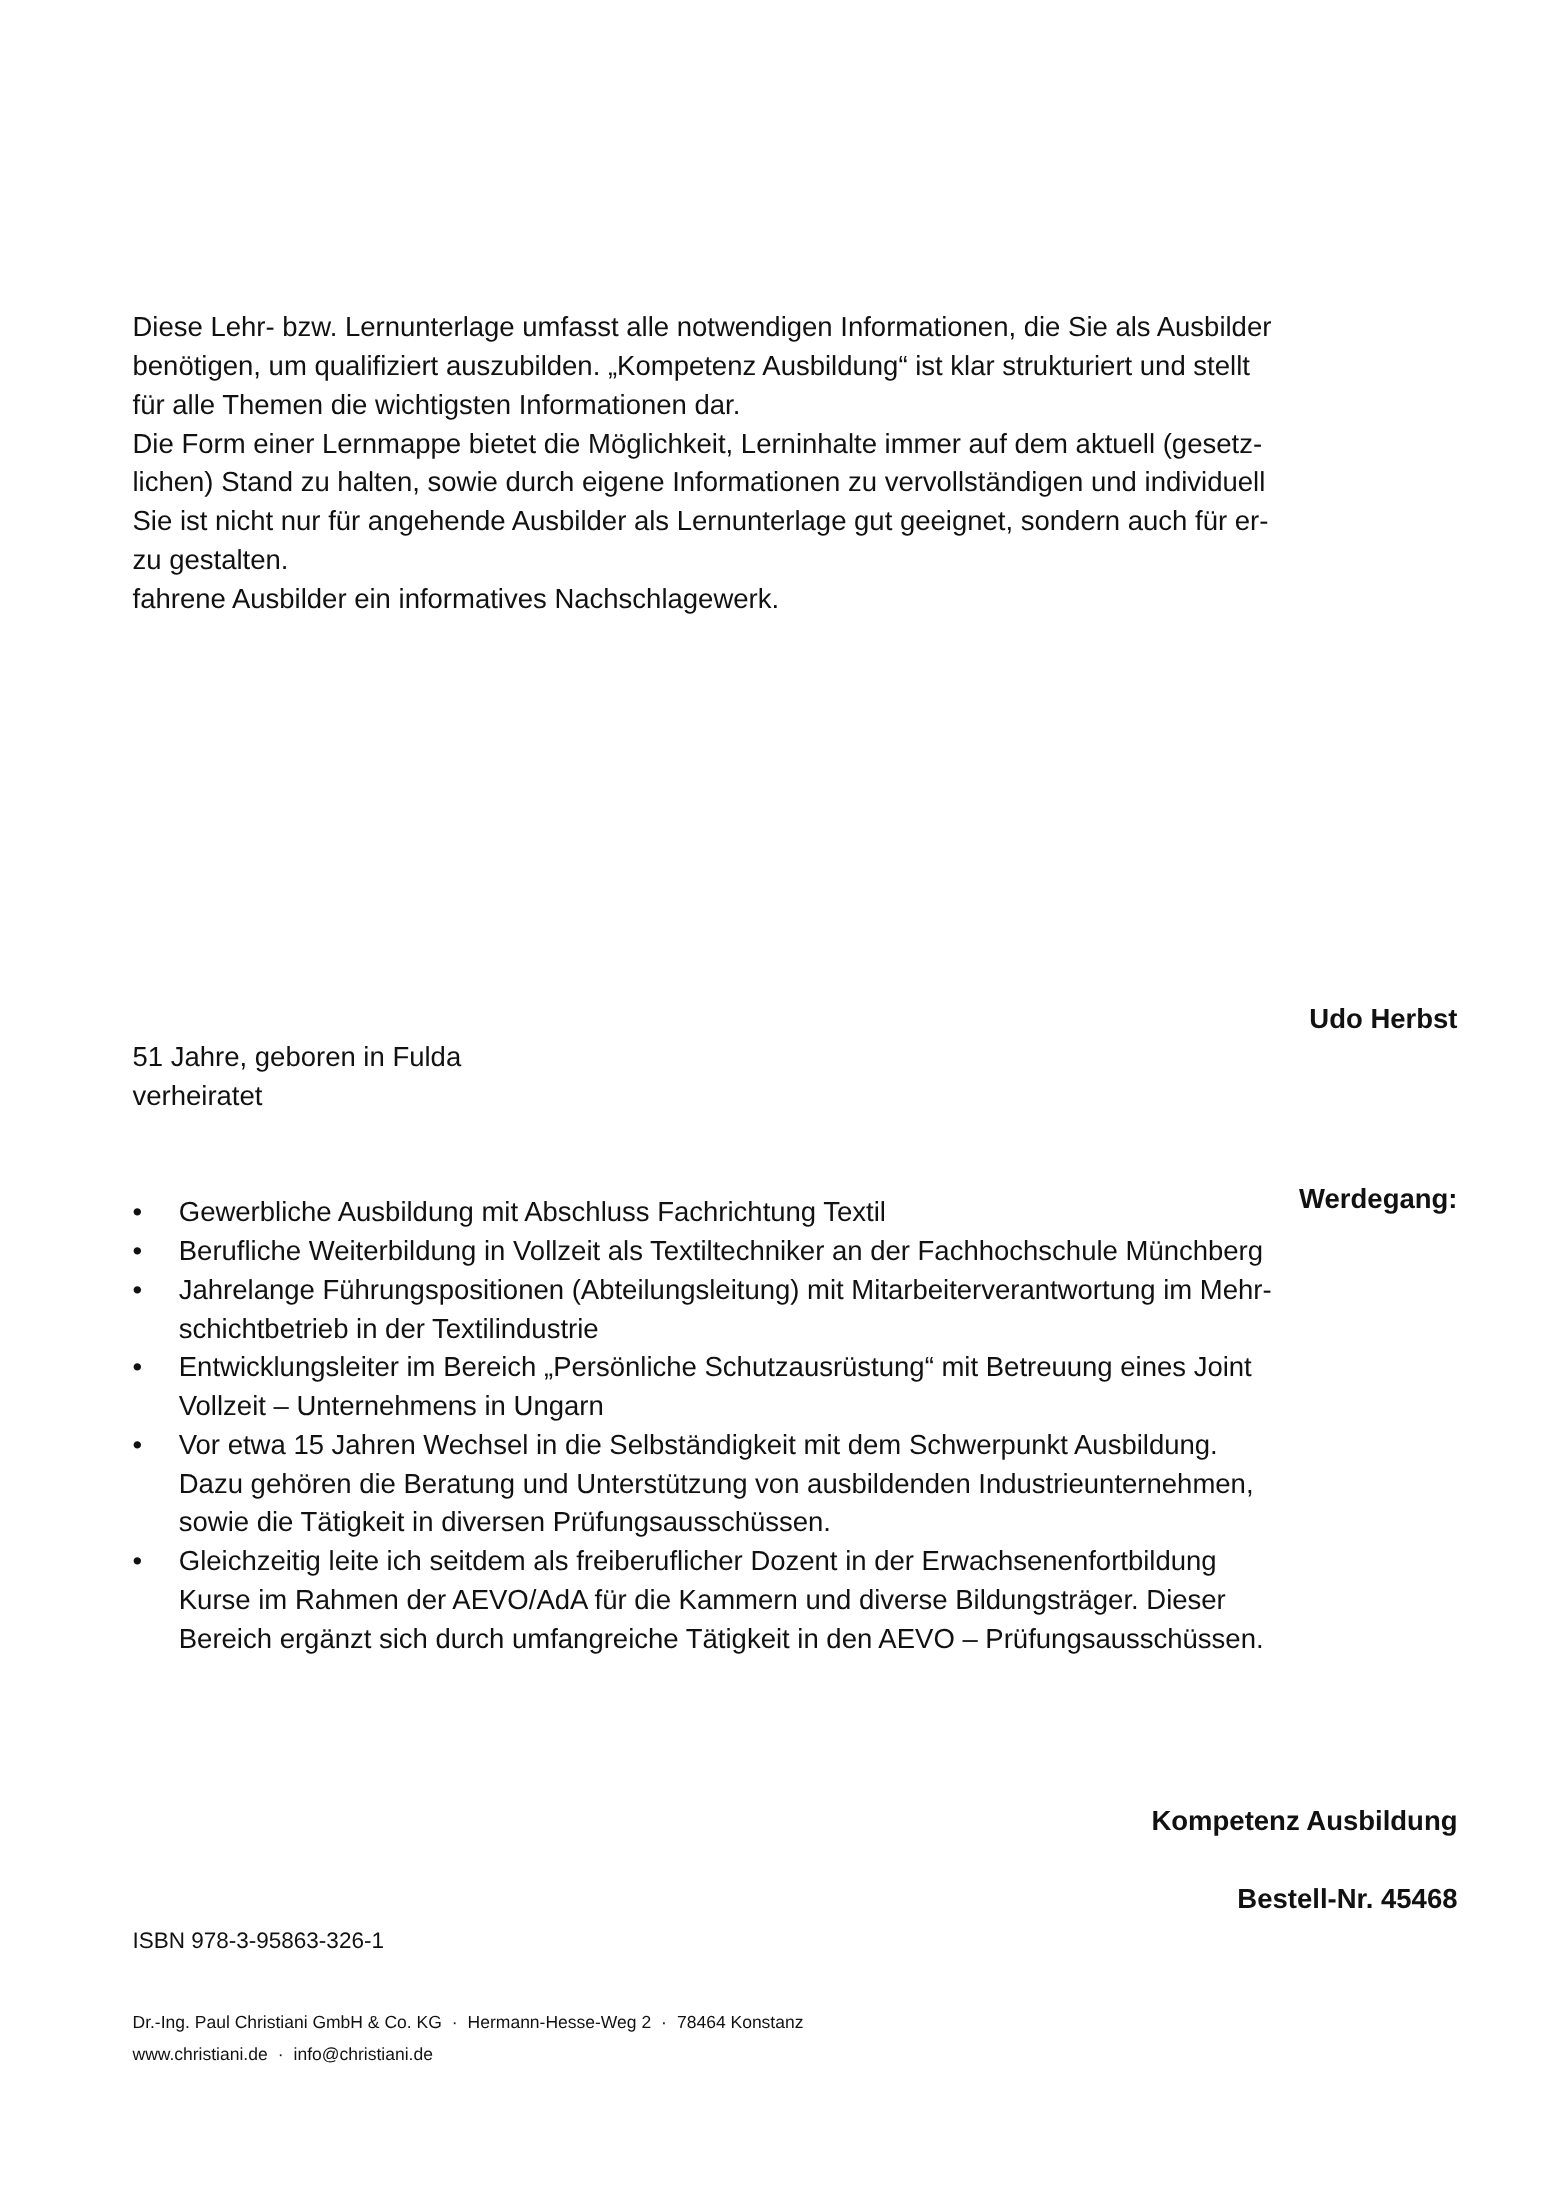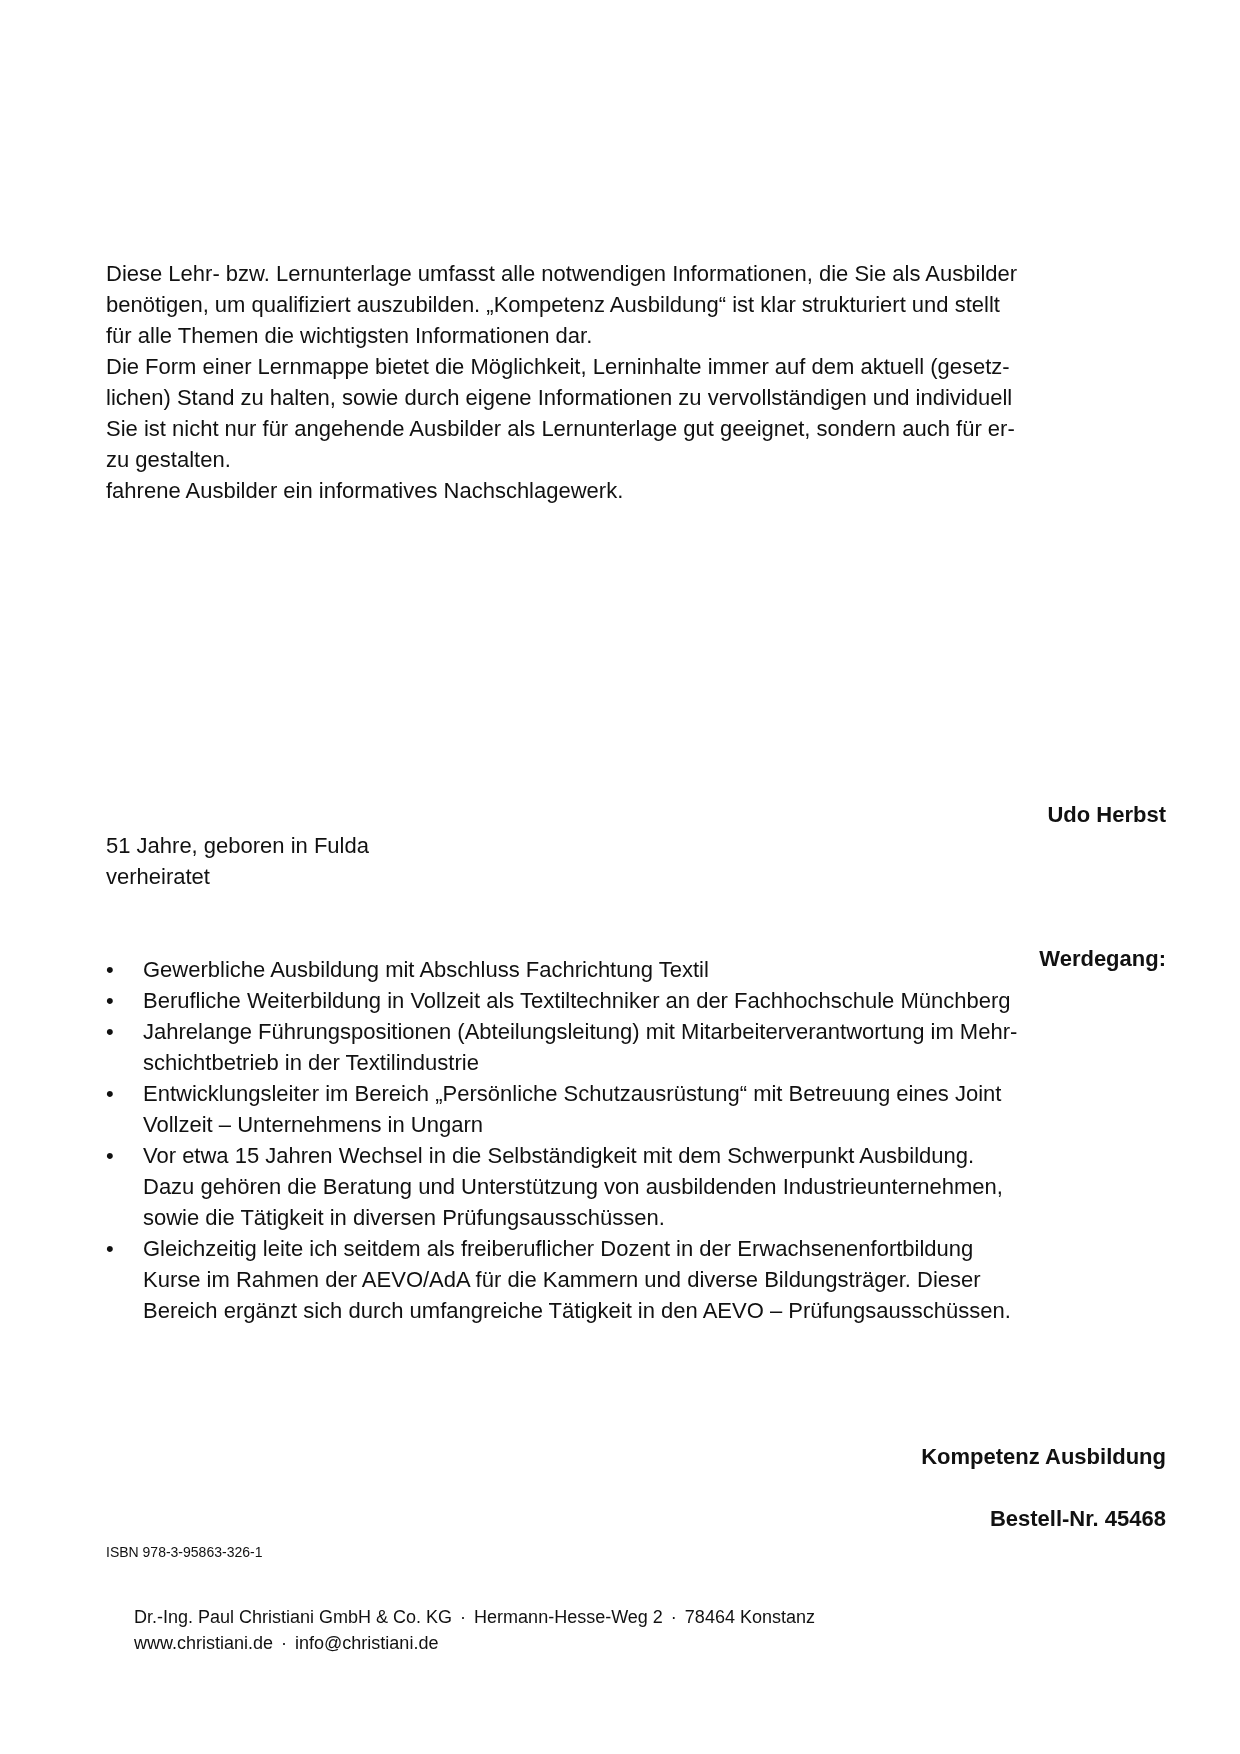--- a/index.html
+++ b/index.html
@@ -19,21 +19,21 @@
       position: absolute;
       left: 106px;
       width: 1060px;
     }
     .body-text {
       font-size: 22px;
       line-height: 31px;
     }
     .line { display: block; white-space: nowrap; }
     .bold { font-weight: bold; text-align: right; }
-    .intro { top: 258px; }
+    .intro { top: 246px; }
     .person { top: 799px; }
     .career-title { top: 923px; margin-top: 20px; }
     .career-list {
       top: 954px;
       margin: 0;
       padding: 0;
       list-style: none;
     }
     .career-list li {
       position: relative;
@@ -42,28 +42,27 @@
     .career-list li .bullet {
       position: absolute;
       left: 0;
       top: 0;
       width: 37px;
     }
     .product-title { top: 1441px; }
     .order-no { top: 1503px; }
     .isbn {
       top: 1540px;
-      font-size: 14px;
+      font-size: 18px;
       line-height: 24px;
     }
     .footer {
       top: 1604px;
-      font-size: 18px;
+      font-size: 14px;
       line-height: 26px;
-      margin-left: 28px;
     }
     .sep { padding: 0 8px; }
   </style>
 </head>
 <body>
 
 <div class="block body-text intro">
   <span class="line">Diese Lehr- bzw. Lernunterlage umfasst alle notwendigen Informationen, die Sie als Ausbilder</span>
   <span class="line">benötigen, um qualifiziert auszubilden. „Kompetenz Ausbildung“ ist klar strukturiert und stellt</span>
   <span class="line">für alle Themen die wichtigsten Informationen dar.</span>

